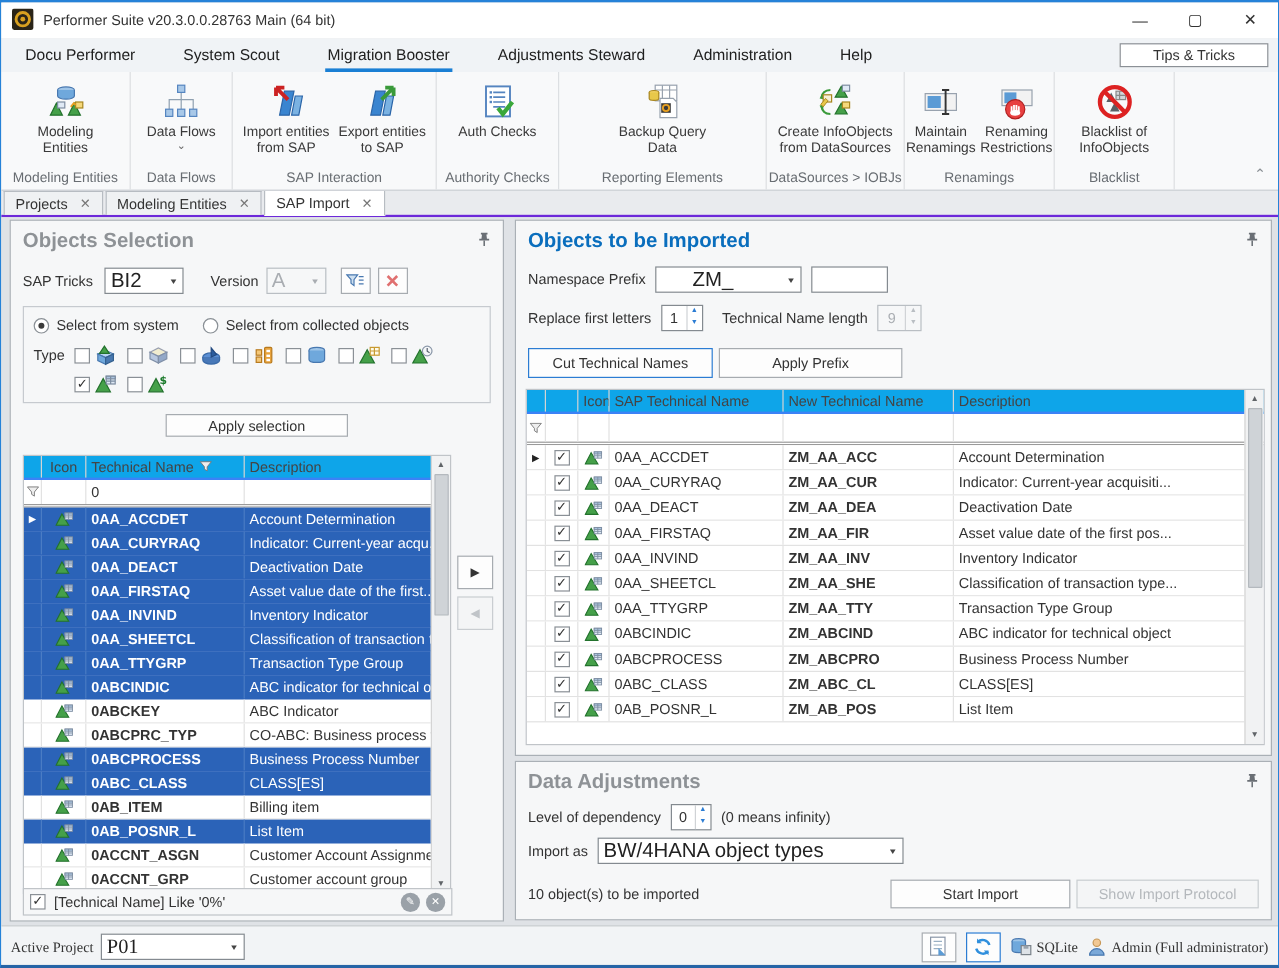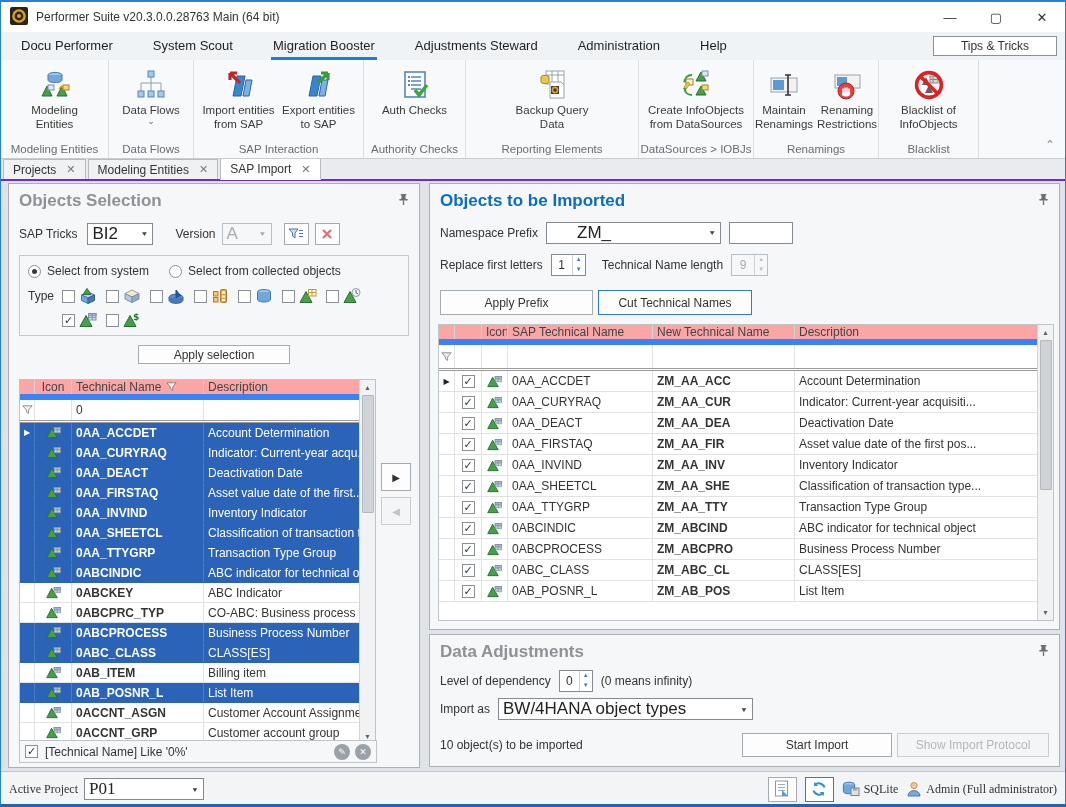--- a/index.html
+++ b/index.html
@@ -71,21 +71,21 @@
   #selPanel { left:7px; top:2px; width:412px; height:585px; }
   .rowline { display:flex; align-items:center; }
   .groupbox { border:1px solid #c6cacf; margin:10px 10px 0; padding:8px 8px 6px; }
   .typewrap { display:flex; flex-wrap:wrap; row-gap:6px; column-gap:0; width:330px; }
   .topt { display:flex; align-items:center; gap:4px; margin-right:8px; }
   .ticon { width:19px; height:18px; display:inline-flex; }
 
   
   .grid { background:#fff; border:1px solid #c0c4c8; position:relative; overflow:hidden; }
   .grow { display:flex; height:20px; align-items:stretch; border-bottom:1px solid #e2e2e2; background:#fff; }
-  .ghead { background:#fca5a5; border-bottom:6px solid #3b82f6; }
+  .ghead { background:#0ea5e9; border-bottom:2px solid #3b82f6; }
   .gfilter { border-bottom:3px double #9a9a9a; }
   .cell { display:flex; align-items:center; padding:0 4px; border-right:1px solid #e2e2e2; overflow:hidden; white-space:nowrap; font-size:12px; }
   .ghead .cell { color:#444; border-right:1px solid #d4d4d4; }
   .lrow.sel { background:#2b63b8; color:#fff; }
   .lrow.sel .cell { border-right-color:#4a7cc4; border-bottom:0; }
   .lrow.sel { border-bottom:1px solid #2b63b8; }
   .tech { font-weight:bold; }
   .rarrow { font-size:8px; color:#222; }
   .lrow.sel .rarrow { color:#fff; }
   .lc-ind { width:15px; justify-content:center; padding:0; }
@@ -752,21 +752,21 @@
     <div class="panel" id="impPanel">
       <div class="phead">
         <span class="ptitle blue">Objects to be Imported</span>
         <span class="pin"><svg width="11" height="13" viewBox="0 0 12 14">
               <path d="M3 1h6v1.5H8l.5 4h2V8H1.5V6.5h2l.5-4H3z" fill="#6a6f75"></path>
               <line x1="6" y1="8" x2="6" y2="13" stroke="#6a6f75" stroke-width="1.4"></line>
             </svg></span>
       </div>
       <div class="rowline" style="margin:11px 10px 0; gap:8px;">
         <span class="lbl">Namespace Prefix</span>
-        <div class="combo" style="width:175px;padding-left:30px;">
+        <div class="combo" style="width:122px;padding-left:30px;">
             <span class="cval">ZM_</span>
             <span class="carr">▼</span>
           </div>
         <div class="txt" style="width:64px;"></div>
       </div>
       <div class="rowline" style="margin:10px 10px 0; gap:8px;">
         <span class="lbl">Replace first letters</span>
         <div class="spin" style="width:35px;">
             <span class="sval">1</span>
             <span class="sarrs">
@@ -777,22 +777,22 @@
         <span class="lbl" style="margin-left:8px;">Technical Name length</span>
         <div class="spin disabled" style="width:37px;">
             <span class="sval">9</span>
             <span class="sarrs">
               <span>▲</span>
               <span>▼</span>
             </span>
           </div>
       </div>
       <div class="rowline" style="margin:14px 10px 0; gap:5px;">
+        <div class="btn focus" style="width:154px; height:25px;">Cut Technical Names</div>
         <div class="btn" style="width:153px; height:25px;">Apply Prefix</div>
-        <div class="btn focus" style="width:154px; height:25px;">Cut Technical Names</div>
       </div>
       <div class="grid" style="position:absolute; left:8px; top:140px; width:616px; height:297px;">
         <div class="grow ghead">
           <span class="cell rc-ind"></span>
           <span class="cell rc-chk"></span>
           <span class="cell rc-icon" style="justify-content:flex-start;">Icon</span>
           <span class="cell rc-sap">SAP Technical Name</span>
           <span class="cell rc-new" style="font-weight:normal;">New Technical Name</span>
           <span class="cell rc-desc">Description</span>
         </div>

